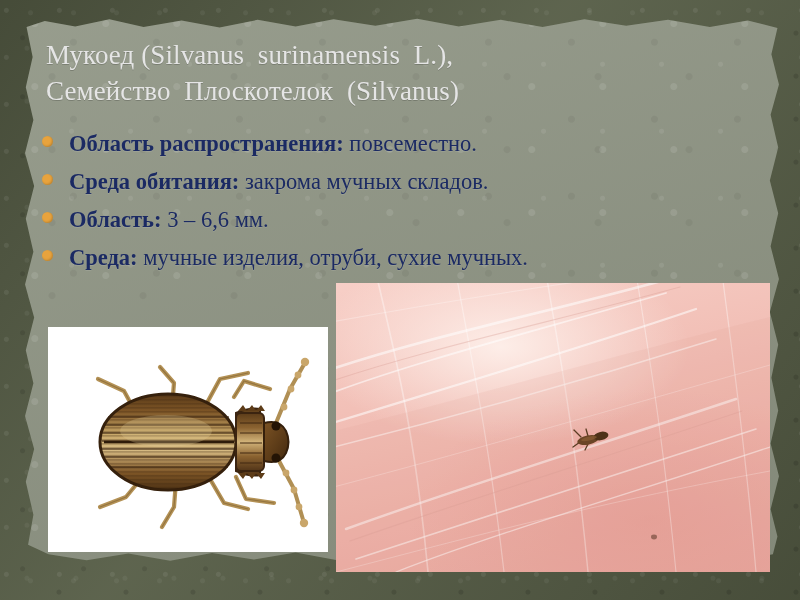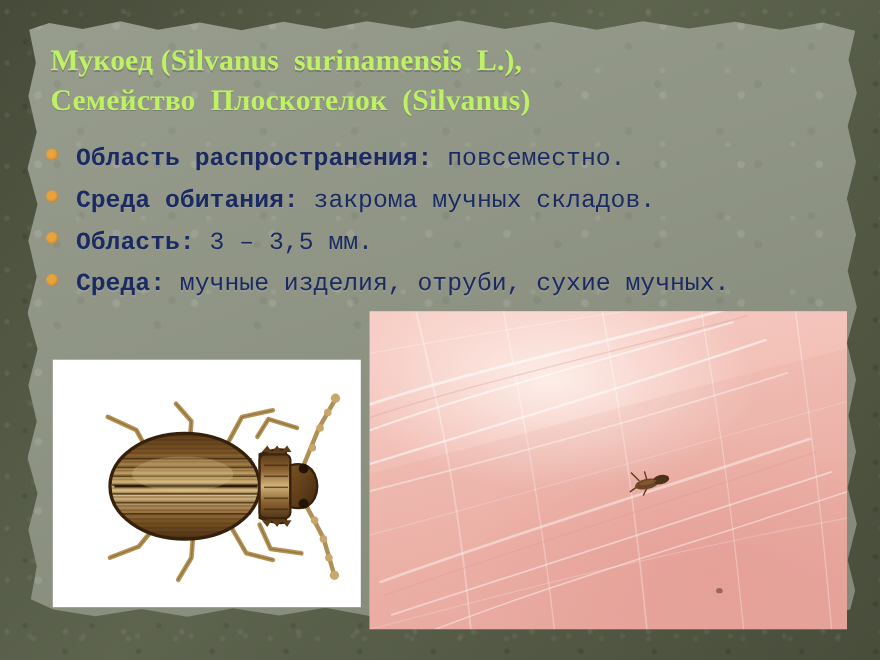--- a/index.html
+++ b/index.html
@@ -75,23 +75,23 @@
     background-size: 71px 63px, 83px 77px, 59px 67px, 91px 73px, 100% 100%;
     pointer-events: none;
   }
 
   
   #title {
     position: absolute;
     left: 46px;
     top: 38px;
     width: 700px;
-    color: #bef264;
+    color: #e5e5e5;
     font-size: 27px;
-    font-weight: bold;
+    font-weight: normal;
     line-height: 1.33;
     letter-spacing: .1px;
     text-shadow: 0 1px 0 rgba(0,0,0,.18);
   }
   #title .tline { display: block; white-space: pre; }
 
   
   #bullets {
     position: absolute;
     left: 42px;
@@ -113,21 +113,20 @@
     position: relative;
     top: -4px;
     box-shadow: inset -1px -1px 2px rgba(0,0,0,.18);
   }
   .bullet-text {
     color: #1b2a63;
     font-size: 22.5px;
     line-height: 1.1;
     white-space: nowrap;
     text-shadow: 0 1px 0 rgba(255,255,255,.10);
-    font-family: Liberation Mono, monospace;
   }
   .bullet-text .lbl { font-weight: bold; }
   .bullet-text .val { font-weight: normal; }
 
   
   #beetle-photo {
     position: absolute;
     left: 48px;
     top: 327px;
     width: 280px;
@@ -188,21 +187,21 @@
       <span class="bullet-text"><span class="lbl">Область распространения:</span><span class="val"> повсеместно.</span></span>
     </div>
 
     <div class="bullet-row">
       <span class="bullet-dot"></span>
       <span class="bullet-text"><span class="lbl">Среда  обитания:</span><span class="val"> закрома мучных складов.</span></span>
     </div>
 
     <div class="bullet-row">
       <span class="bullet-dot"></span>
-      <span class="bullet-text"><span class="lbl">Область:</span><span class="val"> 3 – 3,5 мм.</span></span>
+      <span class="bullet-text"><span class="lbl">Область:</span><span class="val"> 3 – 6,6 мм.</span></span>
     </div>
 
     <div class="bullet-row">
       <span class="bullet-dot"></span>
       <span class="bullet-text"><span class="lbl">Среда:</span><span class="val"> мучные изделия, отруби, сухие мучных.</span></span>
     </div>
 
   </div>
 
   <div id="beetle-photo">

